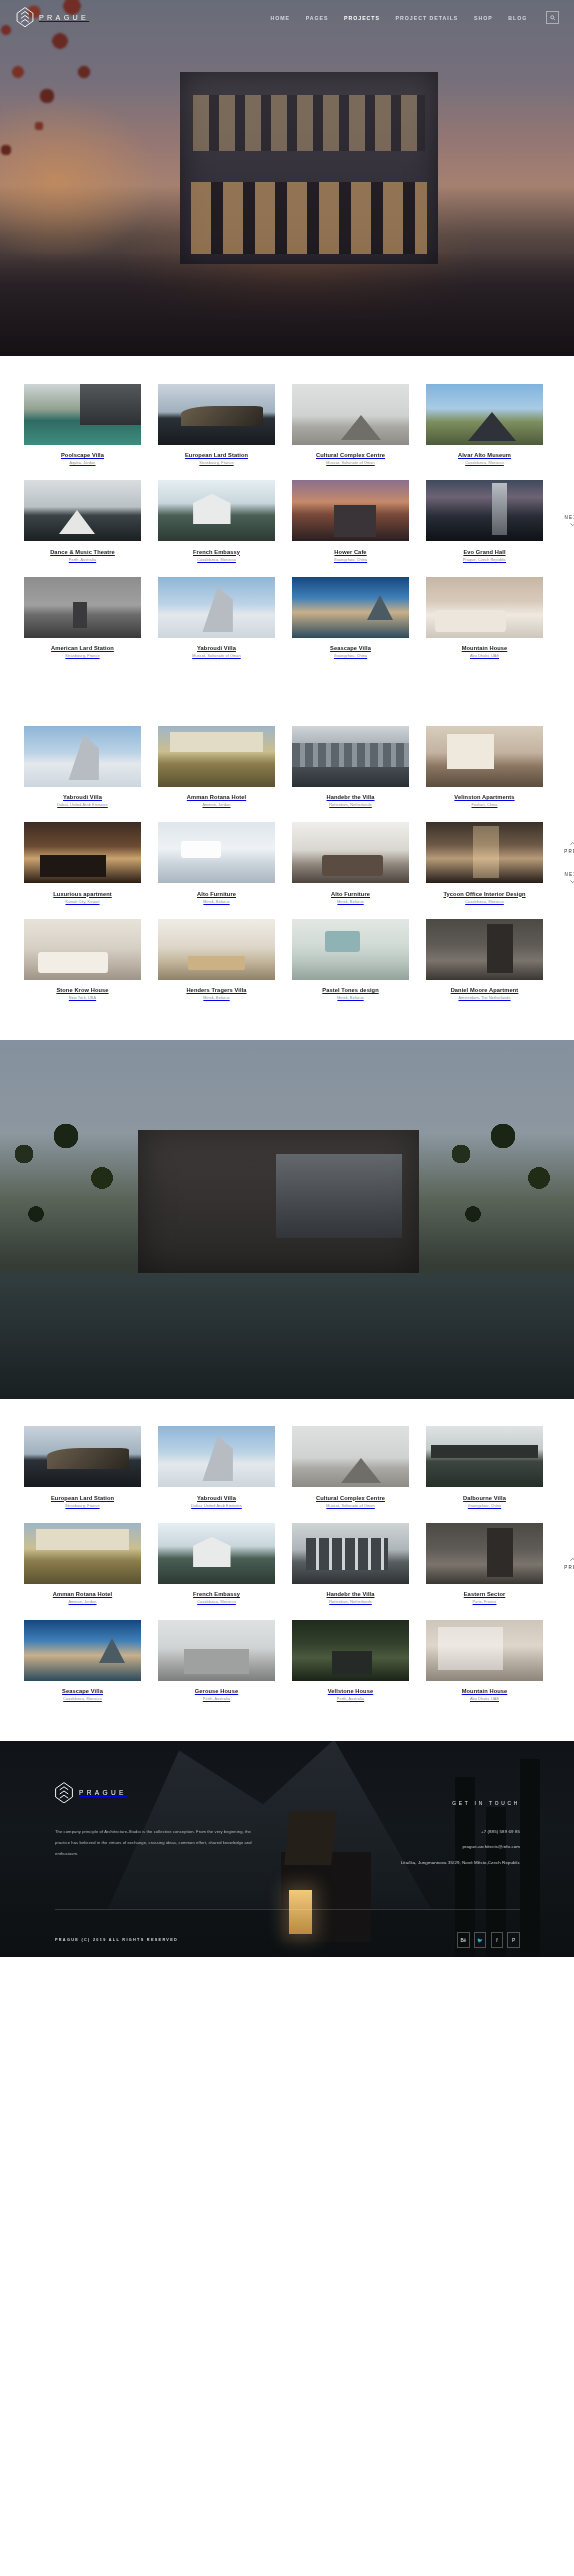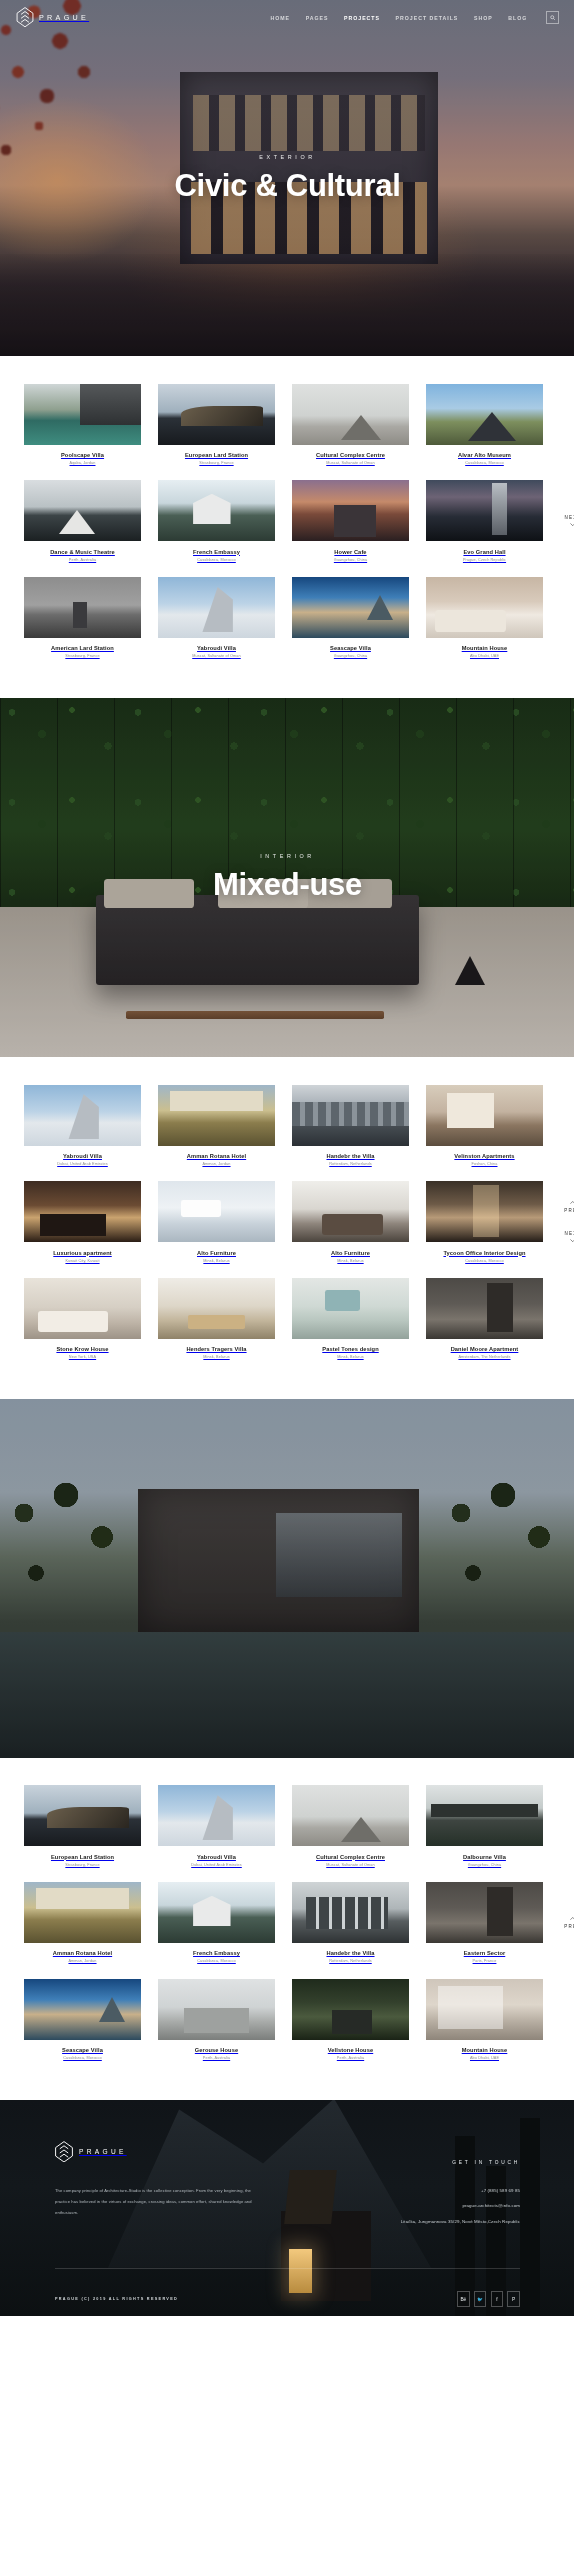--- a/index.html
+++ b/index.html
@@ -343,24 +343,20 @@
     </nav>
   </header>
 
   <section class="hero h1">
     <div class="hero-img bg-civic">
       <div class="civic-street"></div>
       <div class="civic-building"></div>
       <div class="civic-tree"></div>
     </div>
     <div class="hero-overlay"></div>
-    <div class="hero-copy">
-      <div class="hero-kicker">EXTERIOR</div>
-      <h1 class="hero-title">Civic &amp; Cultural</h1>
-    </div>
   </section>
 
   <section class="grid-section">
     <div class="grid-inner">
 
       <div class="grid-row">
         <a class="card" href="#">
           <div class="card-thumb">
               <div class="t t-pool"></div>
             </div>
@@ -456,34 +452,20 @@
         <button class="grid-nav-btn">
           <span>NEXT</span>
           <svg viewBox="0 0 12 8">
             <path d="M1 1 L6 6 L11 1" fill="none" stroke="#2a2a2a" stroke-width="1.2"></path>
           </svg>
         </button>
       </div>
     </div>
   </section>
 
-  <section class="hero h2">
-    <div class="hero-img bg-mixed">
-      <div class="mixed-greenwall"></div>
-      <div class="mixed-floor"></div>
-      <div class="mixed-lamp"></div>
-      <div class="mixed-sofa"></div>
-      <div class="mixed-table"></div>
-    </div>
-    <div class="hero-overlay"></div>
-    <div class="hero-copy">
-      <div class="hero-kicker">INTERIOR</div>
-      <h1 class="hero-title">Mixed-use</h1>
-    </div>
-  </section>
 
   <section class="grid-section">
     <div class="grid-inner">
 
       <div class="grid-row">
         <a class="card" href="#">
           <div class="card-thumb">
               <div class="t t-yabroudi"></div>
             </div>
           <div class="card-title">Yabroudi Villa</div>

